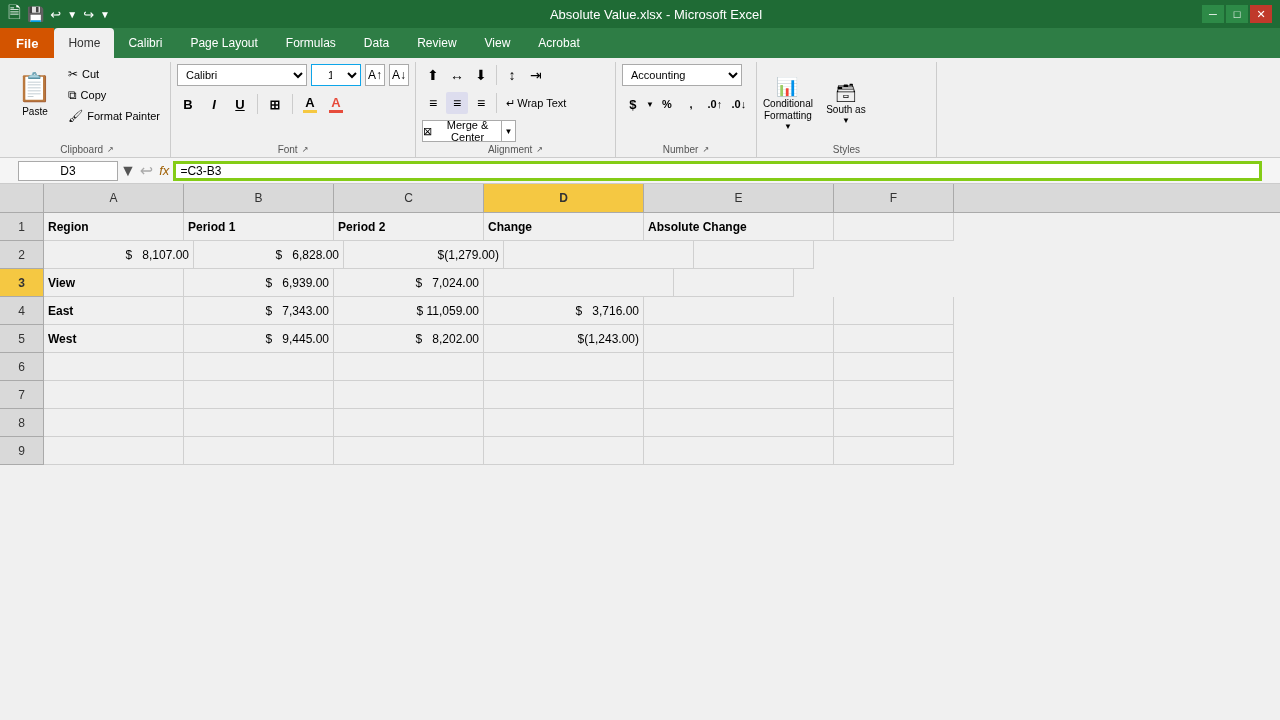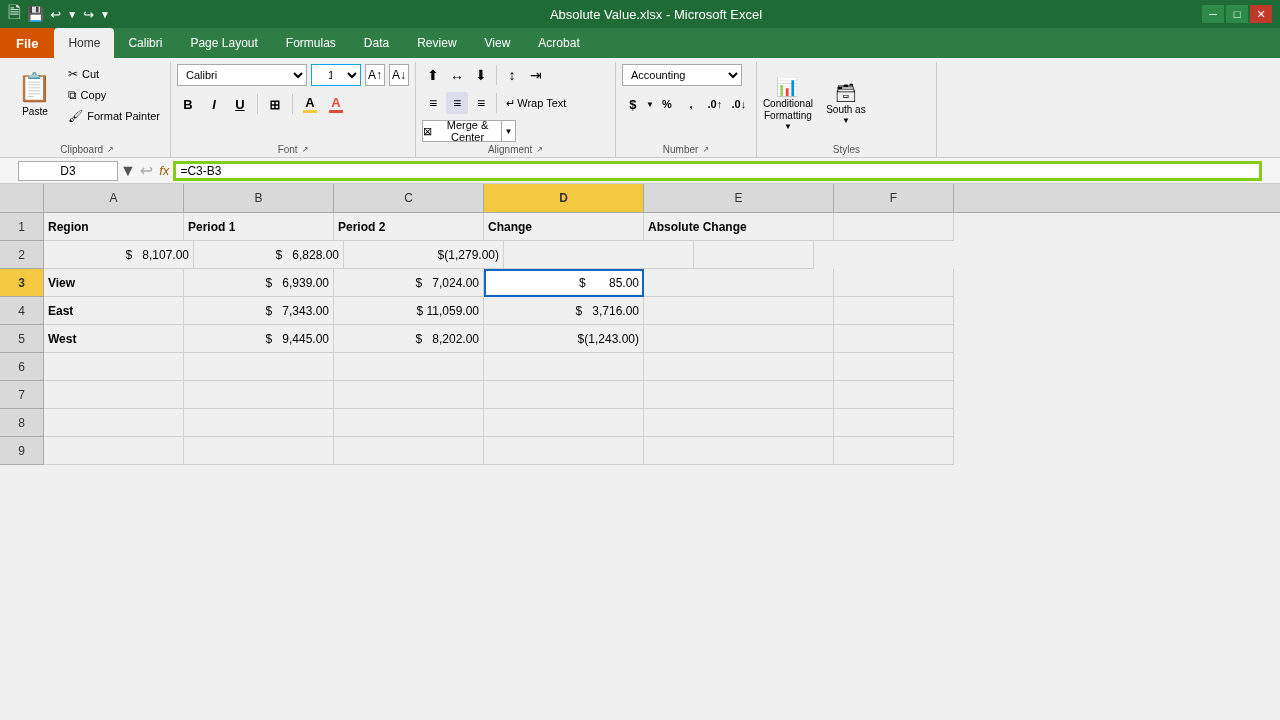--- a/index.html
+++ b/index.html
@@ -471,21 +471,20 @@
         <div class="cell col-C right-align">$&nbsp;&nbsp; 6,828.00</div>
         <div class="cell col-D right-align">$(1,279.00)</div>
         <div class="cell col-E"></div>
         <div class="cell col-F"></div>
       </div>
 
       <div class="grid-row">
         <div class="cell col-A header-cell">View</div>
         <div class="cell col-B right-align">$&nbsp;&nbsp; 6,939.00</div>
         <div class="cell col-C right-align">$&nbsp;&nbsp; 7,024.00</div>
-        <div class="cell col-D right-align selected">$&nbsp;&nbsp;&nbsp;&nbsp;&nbsp;&nbsp; 85.00</div>
         <div class="cell col-E"></div>
         <div class="cell col-F"></div>
       </div>
 
       <div class="grid-row">
         <div class="cell col-A header-cell">East</div>
         <div class="cell col-B right-align">$&nbsp;&nbsp; 7,343.00</div>
         <div class="cell col-C right-align">$ 11,059.00</div>
         <div class="cell col-D right-align">$&nbsp;&nbsp; 3,716.00</div>
         <div class="cell col-E"></div>

